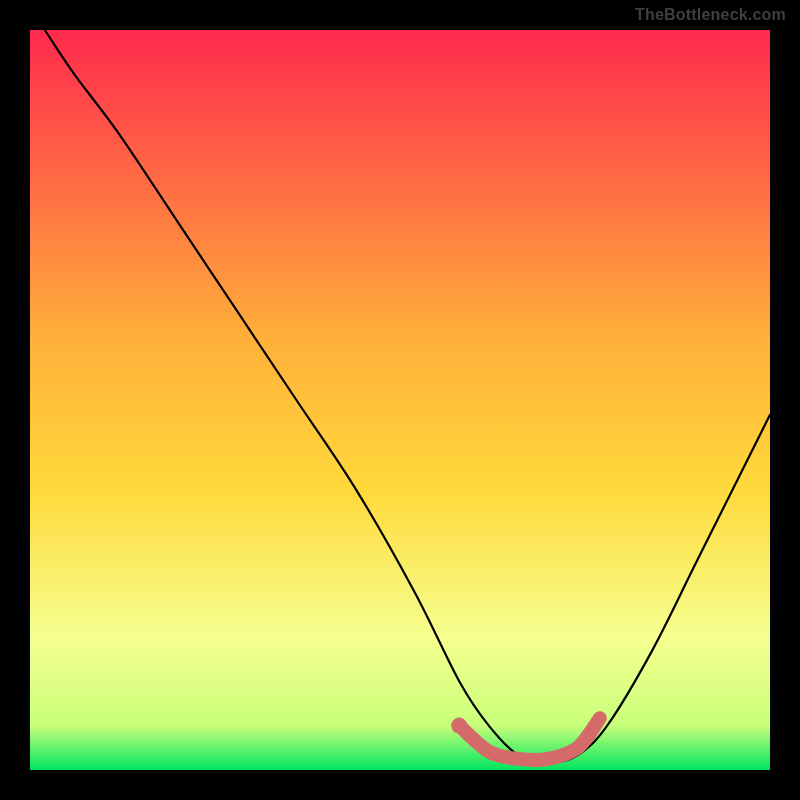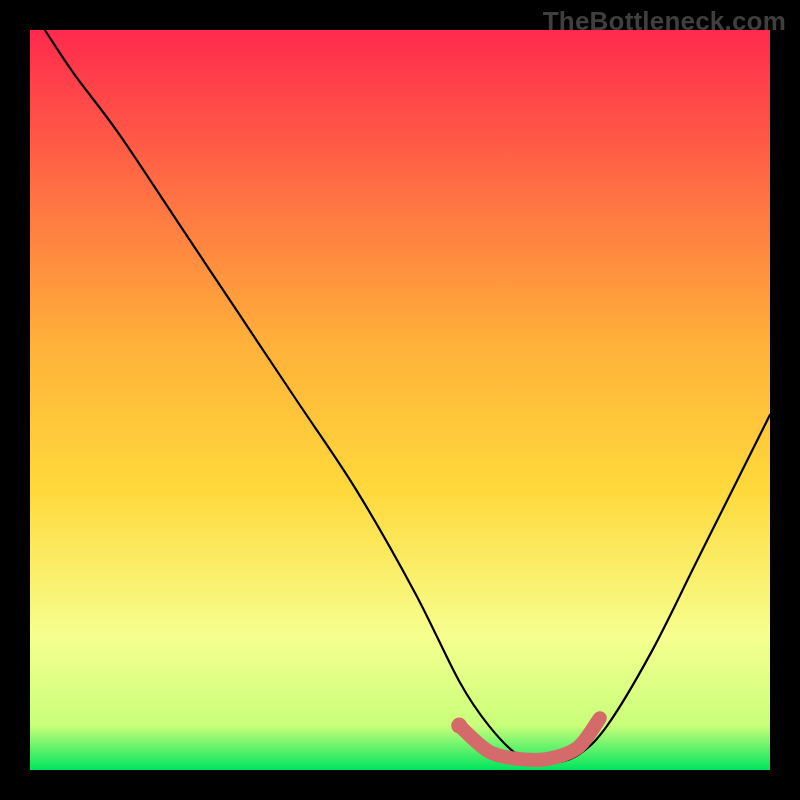--- a/index.html
+++ b/index.html
@@ -15,21 +15,21 @@
     position: relative;
     width: 800px;
     height: 800px;
     background: #000;
   }
   .watermark {
     position: absolute;
     top: 6px;
     right: 14px;
     color: #3f3f3f;
-    font-size: 26px;
+    font-size: 16px;
     font-weight: 600;
     letter-spacing: 0.2px;
     z-index: 3;
   }
   svg.plot {
     position: absolute;
     left: 0;
     top: 0;
     width: 800px;
     height: 800px;

